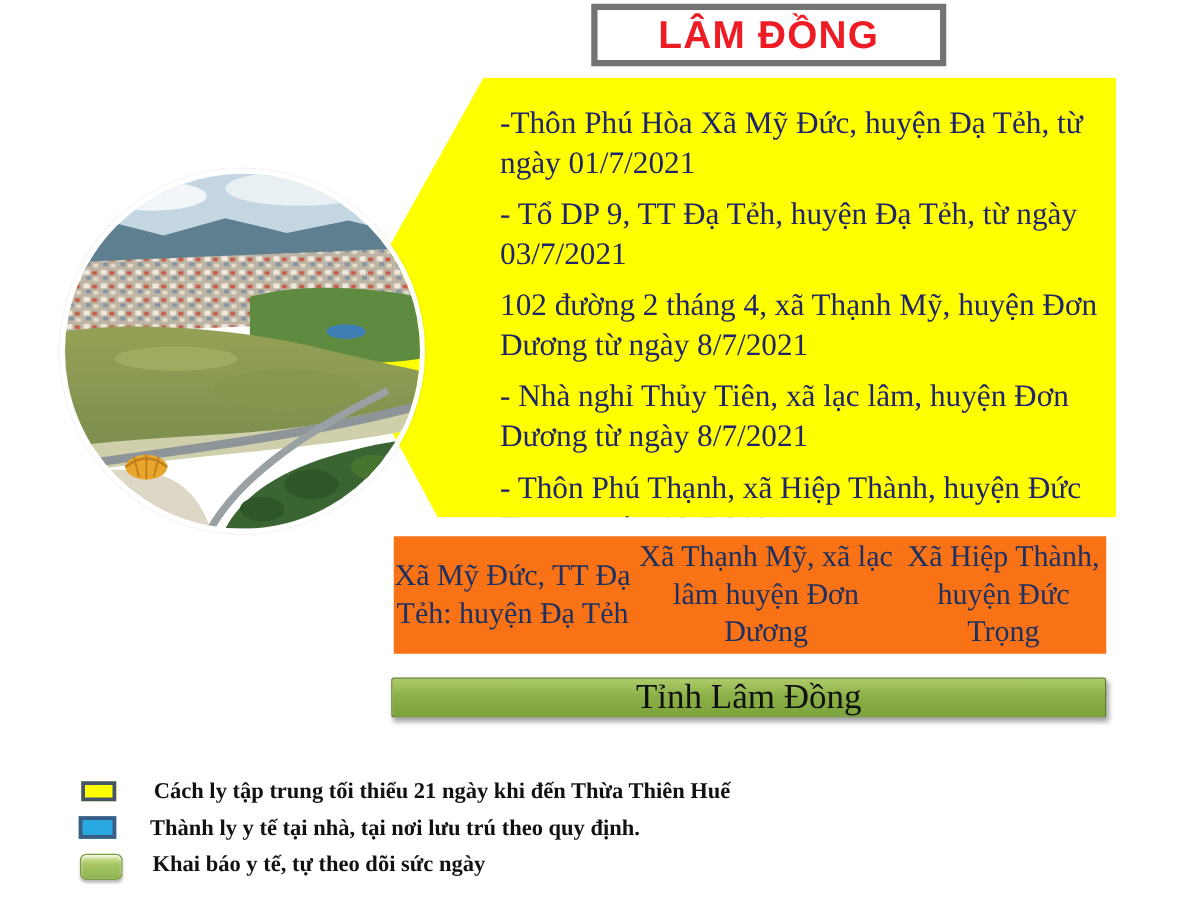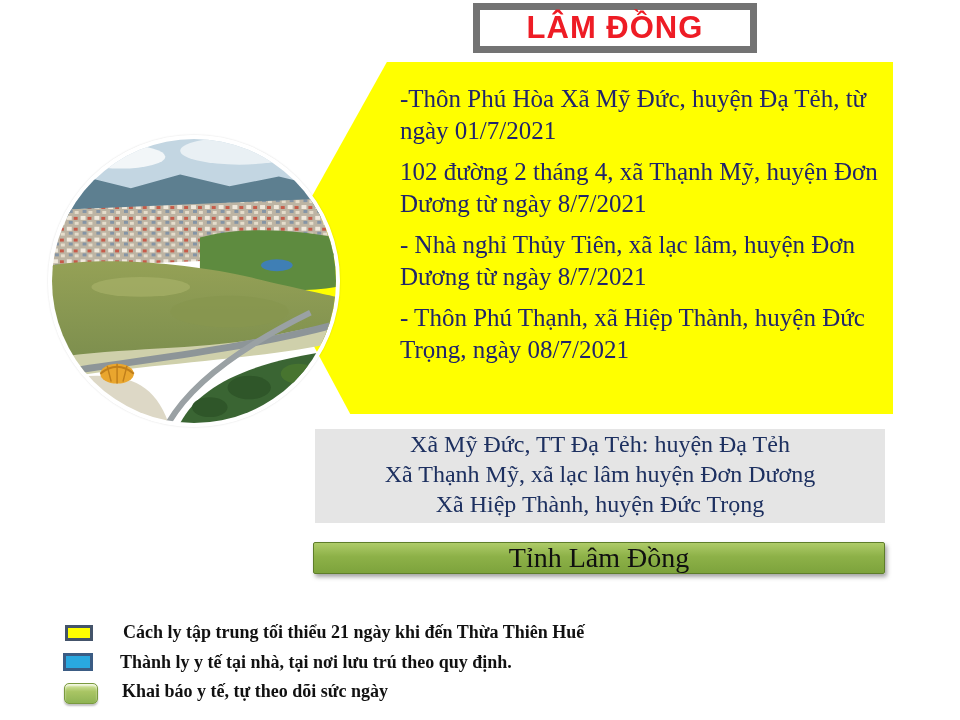--- a/index.html
+++ b/index.html
@@ -1,42 +1,42 @@
 <!DOCTYPE html>
 <html><head>
 <meta charset="utf-8">
 <style>
   html,body{margin:0;padding:0;background:#fff;}
   .slide{position:relative;width:960px;height:720px;background:#ffffff;overflow:hidden;
          font-family:"Liberation Serif",serif;}
 
   
   .title-box{position:absolute;left:473px;top:3px;width:284px;height:50px;
-             border:7px solid #737373;background:#ffffff;box-sizing:border-box;
+             border:5px solid #737373;background:#ffffff;box-sizing:border-box;
              display:flex;align-items:center;justify-content:center;}
   .title-box .title-text{font-family:"Liberation Sans",sans-serif;font-weight:bold;
              font-size:31px;color:#ee1c25;letter-spacing:1px;}
 
   
   .callout{position:absolute;left:272px;top:62px;width:621px;height:352px;
            background:#ffff00;z-index:1;
            clip-path:polygon(18.5% 0, 100% 0, 100% 100%, 12.6% 100%, 0 58.5%);
            box-sizing:border-box;padding:21px 12px 0 128px;}
   .callout p{margin:0 0 9px 0;font-size:25px;line-height:32px;color:#20246b;}
 
   
   .photo-circle{position:absolute;left:48px;top:135px;width:284px;height:284px;
                 border:4px solid #ffffff;border-radius:50%;overflow:hidden;z-index:2;
                 box-shadow:0 0 2px rgba(0,0,0,.15);}
   .photo-circle svg{display:block;width:100%;height:100%;}
 
   
   .summary-box{position:absolute;left:315px;top:429px;width:570px;height:94px;
-               background:#e5e5e5;box-sizing:border-box;
-               display:flex;flex-direction:column;align-items:center;}
+               background:#f97316;box-sizing:border-box;
+               display:flex;flex-direction:row;align-items:center;justify-content:center;}
   .summary-box div{font-size:24px;line-height:30px;color:#1d3060;text-align:center;}
 
   
   .province-bar{position:absolute;left:313px;top:542px;width:572px;height:32px;
                 background:linear-gradient(#aecb68 0%,#8db148 45%,#7da33c 100%);
                 border:1px solid #5e7d2a;border-radius:2px;box-sizing:border-box;
                 box-shadow:2px 3px 4px rgba(90,90,90,.55);
                 display:flex;align-items:center;justify-content:center;}
   .province-bar span{font-size:28px;color:#101010;}
 
@@ -57,20 +57,21 @@
 <body>
 
 <div class="slide">
 
   <div class="title-box">
     <span class="title-text">LÂM ĐỒNG</span>
   </div>
 
   <div class="callout">
     <p>-Thôn Phú Hòa Xã Mỹ Đức, huyện Đạ Tẻh, từ ngày 01/7/2021</p>
+    <p>- Tổ DP 9, TT Đạ Tẻh,  huyện Đạ Tẻh, từ ngày 03/7/2021</p>
     <p>102 đường 2 tháng 4, xã Thạnh Mỹ, huyện Đơn Dương từ ngày 8/7/2021</p>
     <p>- Nhà nghỉ Thủy Tiên, xã lạc lâm, huyện Đơn Dương từ ngày 8/7/2021</p>
     <p>- Thôn Phú Thạnh, xã Hiệp Thành, huyện Đức Trọng, ngày 08/7/2021</p>
   </div>
 
   <div class="photo-circle">
     <svg viewBox="0 0 288 288">
       <defs>
         <pattern id="city" width="14" height="11" patternUnits="userSpaceOnUse">
           <rect width="14" height="11" fill="#bdb4a3"></rect>

